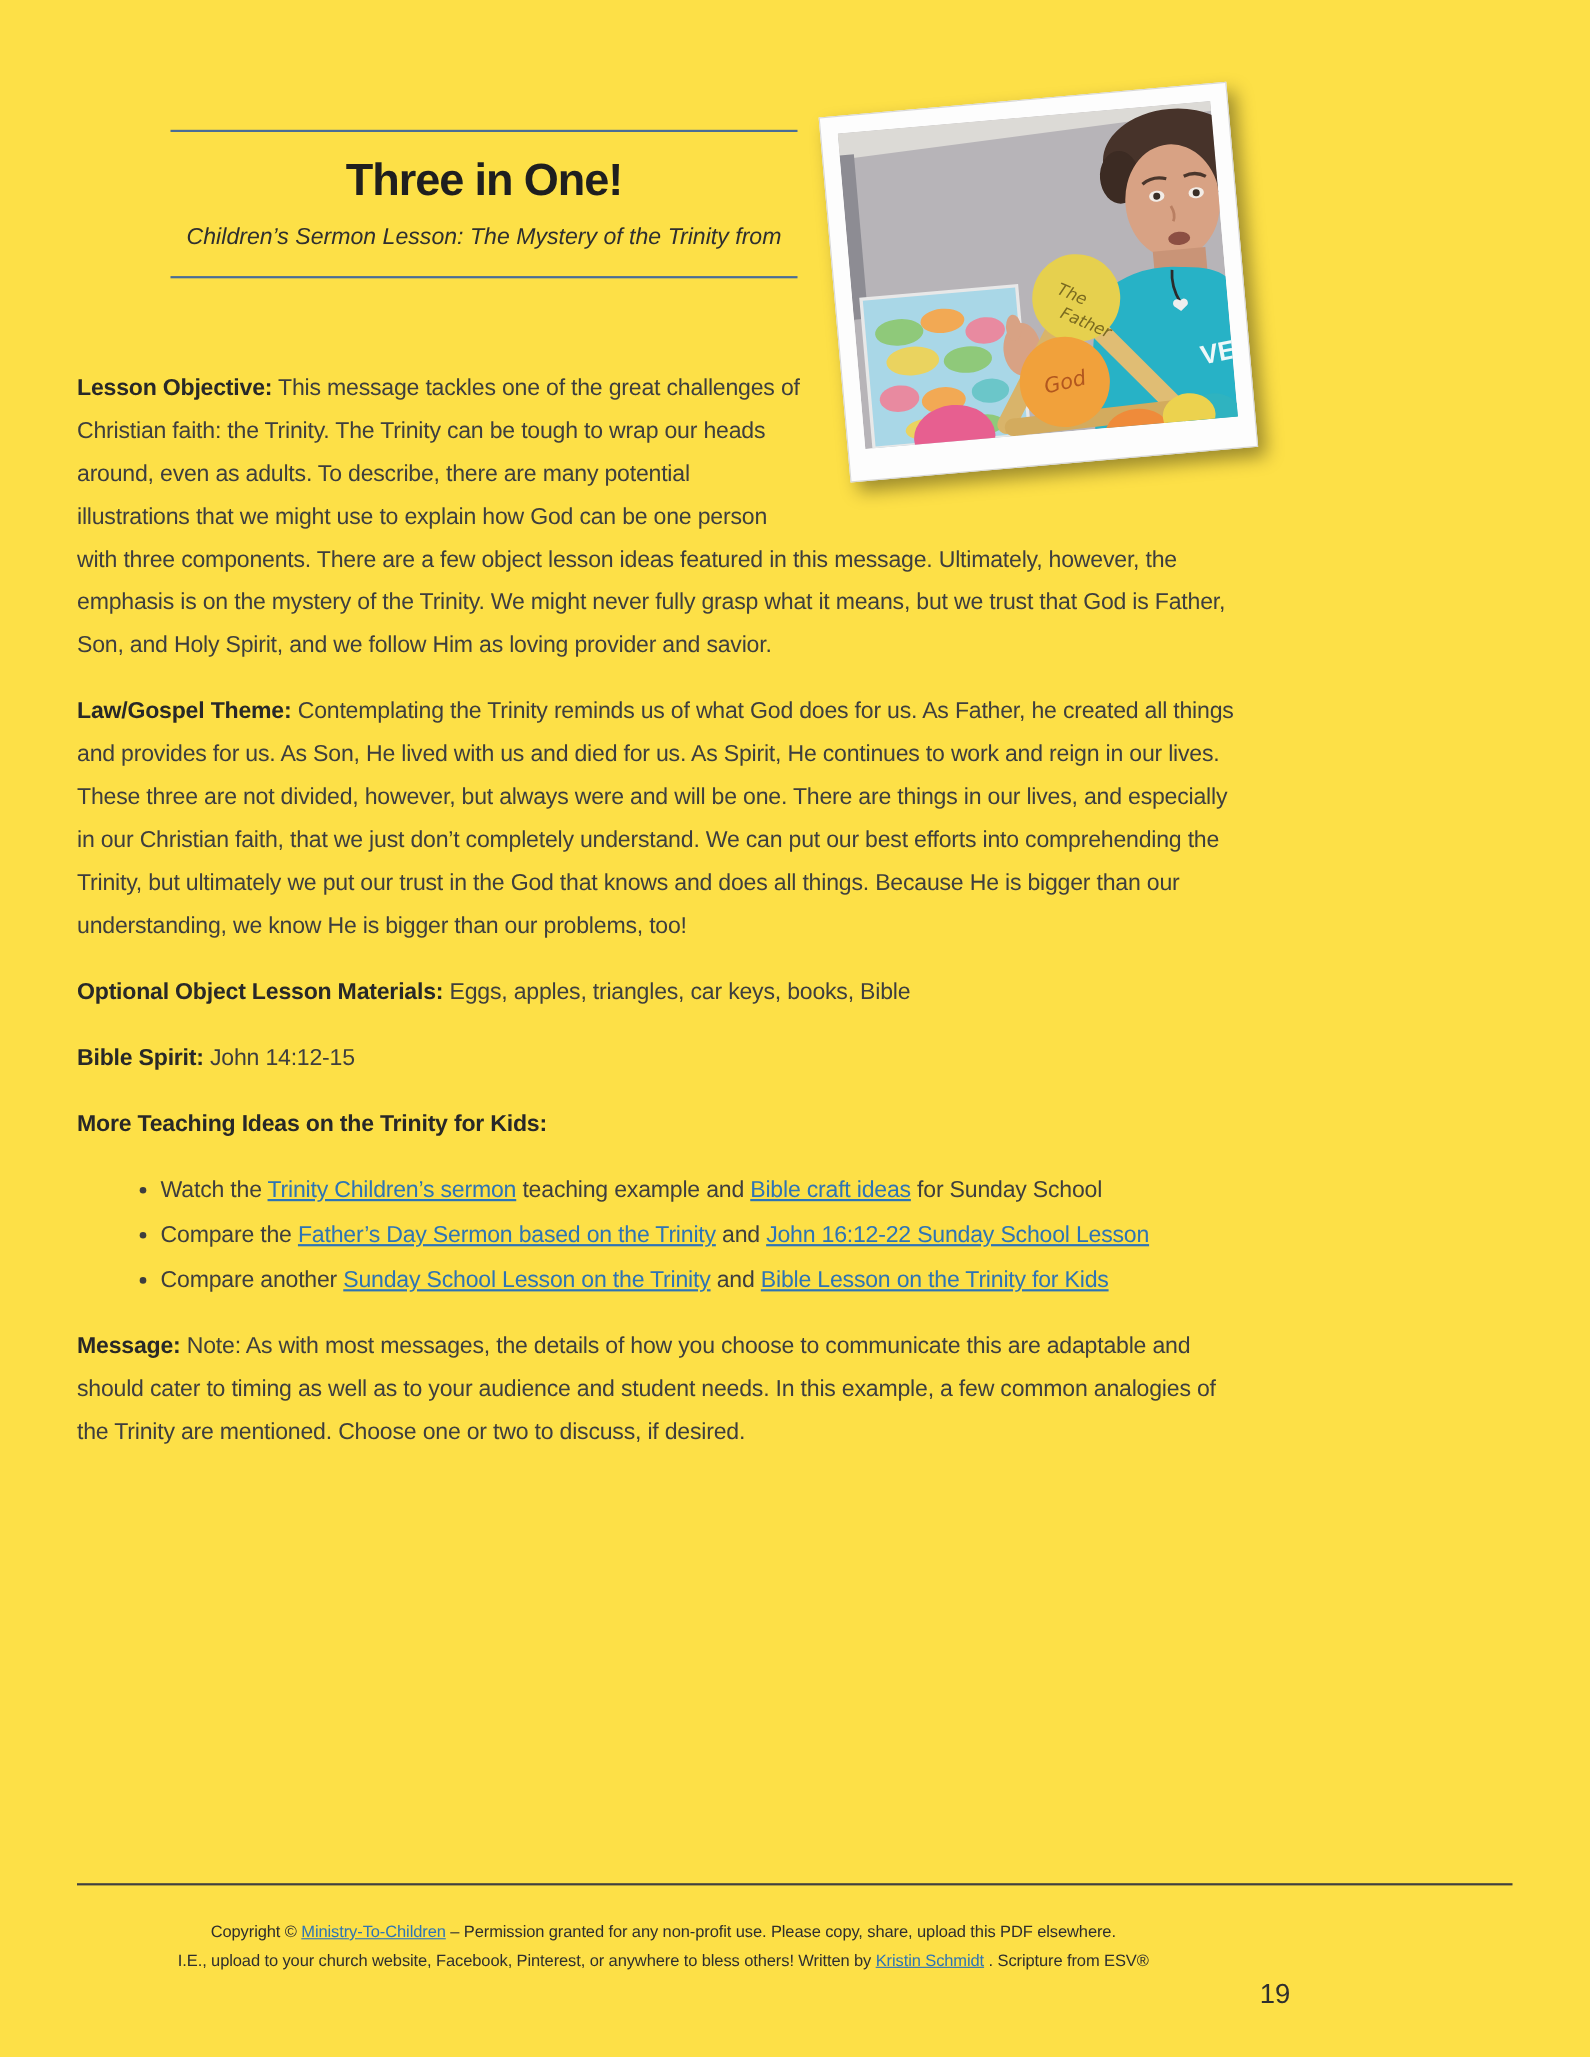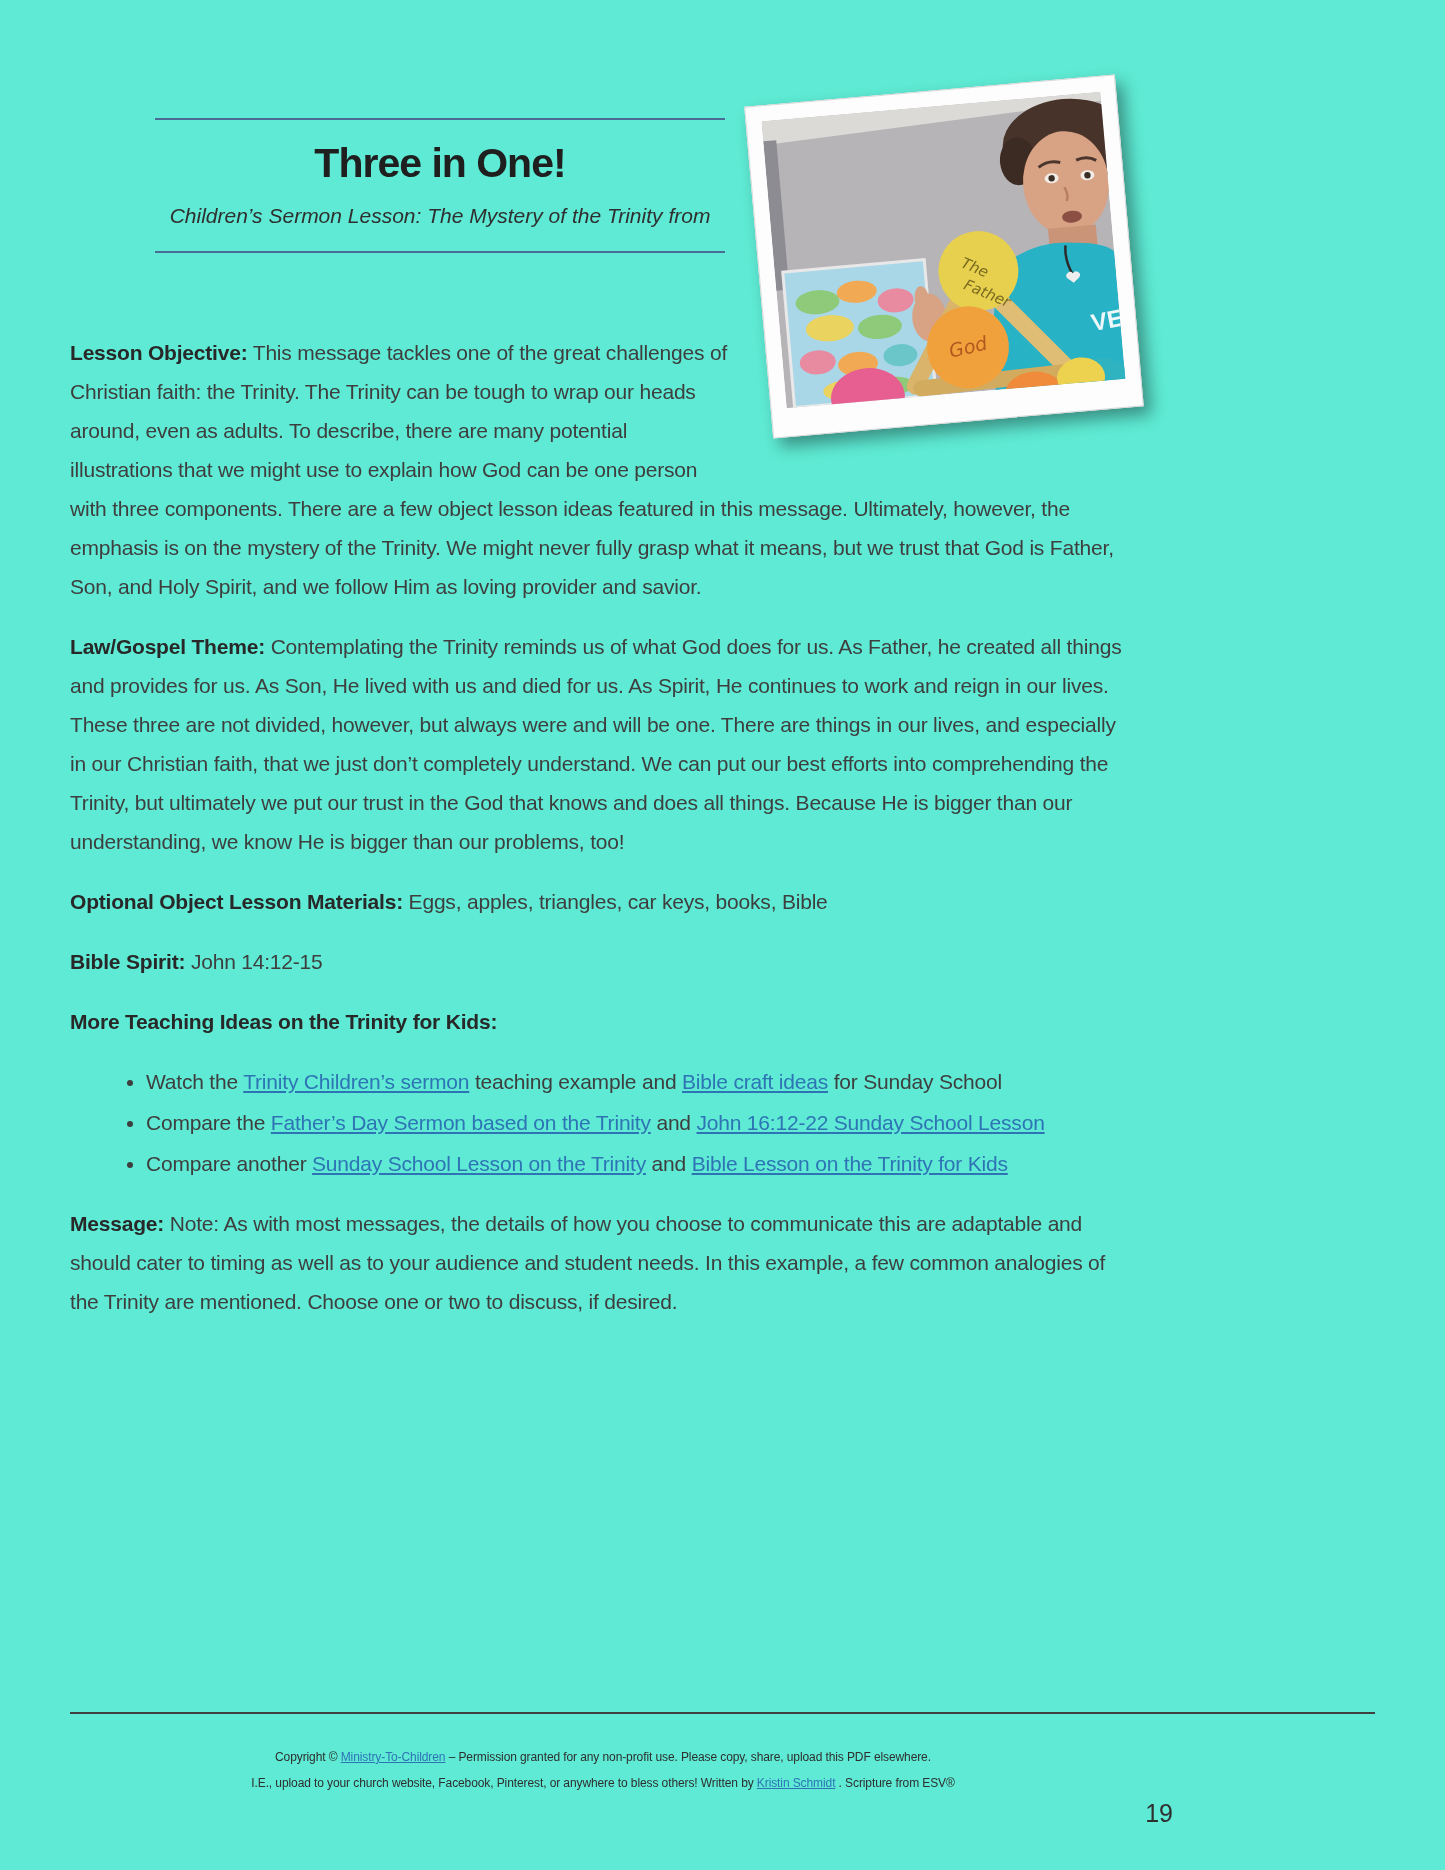--- a/index.html
+++ b/index.html
@@ -1,19 +1,19 @@
 <!DOCTYPE html>
 <html><head>
 <meta charset="utf-8">
 <style>
   html,body{margin:0;padding:0;background:#ffffff;}
   .page{
     position:relative;
     width:1445px;height:1870px;
-    background:#5eead4;
+    background:#fde047;
     font-family:"Liberation Sans","DejaVu Sans",sans-serif;
     color:#3e3e3e;
     overflow:hidden;
   }
   
   .header-block{
     position:absolute;left:155px;top:118px;width:570px;
   }
   .hrule{border:none;border-top:2px solid #4a6d96;margin:0;height:0;}
   .title{
@@ -46,21 +46,21 @@
   .body-block strong{color:#282828;font-weight:700;}
   .section-heading{margin:0 0 21px;font-weight:700;color:#282828;}
   ul.idea-list{margin:0 0 21px;padding-left:76px;}
   ul.idea-list li{margin:0 0 2px;}
   a.doclink{color:#2E74B5;text-decoration:underline;cursor:pointer;}
   
   .footer-block{position:absolute;left:70px;top:1712px;width:1305px;}
   .footer-rule{border:none;border-top:2px solid #404040;margin:0;height:0;}
   .footer-text{
     width:1066px;margin-top:30px;text-align:center;
-    font-size:12px;line-height:26px;color:#2e2e2e;letter-spacing:-0.1px;
+    font-size:15px;line-height:26px;color:#2e2e2e;letter-spacing:-0.1px;
   }
   .page-number{
     position:absolute;right:272px;bottom:42px;
     font-size:25px;color:#2f2f2f;
   }
   .sticker-text{font-family:"DejaVu Sans","Liberation Sans",sans-serif;font-style:italic;}
 </style>
 </head>
 <body>
 

